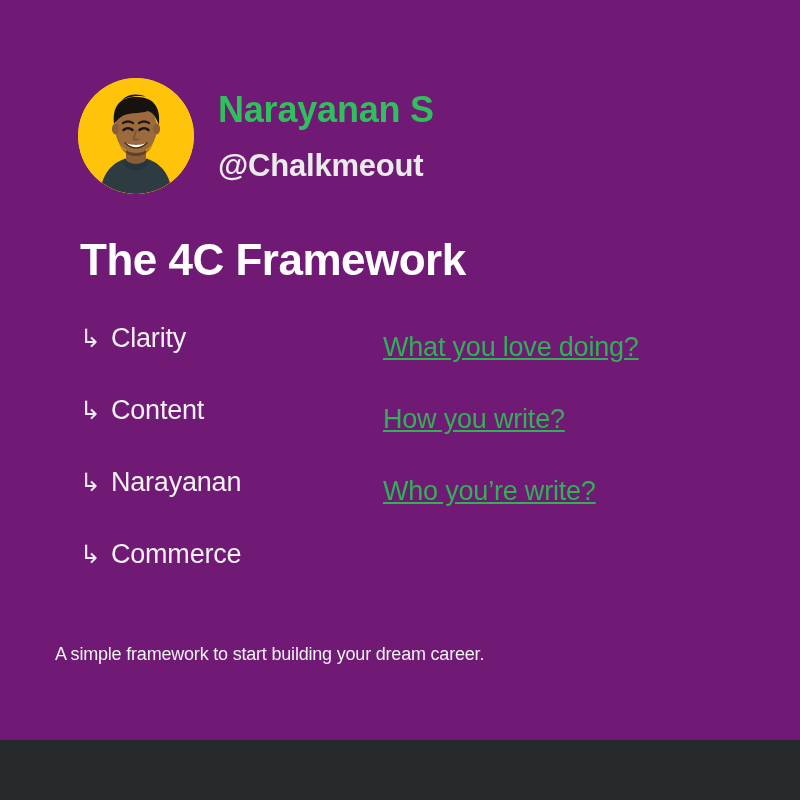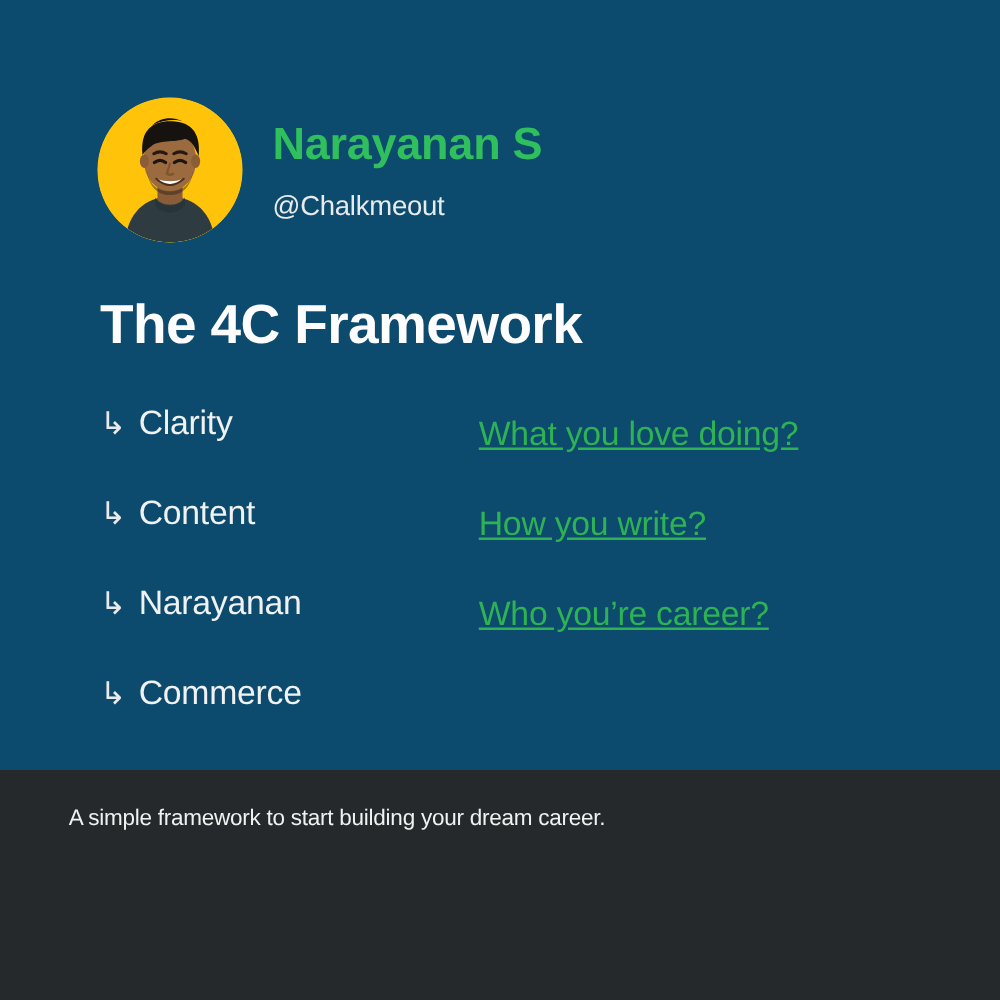--- a/index.html
+++ b/index.html
@@ -9,22 +9,22 @@
   body {
     width: 800px;
     height: 800px;
     background: #25292c;
     font-family: "Liberation Sans", sans-serif;
     overflow: hidden;
   }
   .card {
     position: relative;
     width: 800px;
-    height: 616px;
-    background: #0c4a6e;
+    height: 740px;
+    background: #701a75;
     box-sizing: border-box;
   }
 
   
   .profile {
     position: absolute;
     left: 78px;
     top: 78px;
     display: flex;
     align-items: center;
@@ -50,22 +50,22 @@
   .profile-name {
     color: #2fbf5c;
     font-size: 36px;
     font-weight: bold;
     line-height: 1.12;
     letter-spacing: -0.2px;
     white-space: nowrap;
   }
   .profile-handle {
     color: #e9eaea;
-    font-size: 22px;
-    font-weight: normal;
+    font-size: 31px;
+    font-weight: bold;
     line-height: 1.2;
     letter-spacing: -0.2px;
     margin-top: 17px;
     white-space: nowrap;
   }
 
   
   .title {
     position: absolute;
     left: 80px;
@@ -202,21 +202,21 @@
         <span class="row-label">Content</span>
       </div>
       <div class="row-right">How you write?</div>
     </div>
 
     <div class="row">
       <div class="row-left">
         <span class="arrow-icon">↳</span>
         <span class="row-label">Narayanan</span>
       </div>
-      <div class="row-right">Who you’re career?</div>
+      <div class="row-right">Who you’re write?</div>
     </div>
 
     <div class="row">
       <div class="row-left">
         <span class="arrow-icon">↳</span>
         <span class="row-label">Commerce</span>
       </div>
     </div>
 
   </div>

